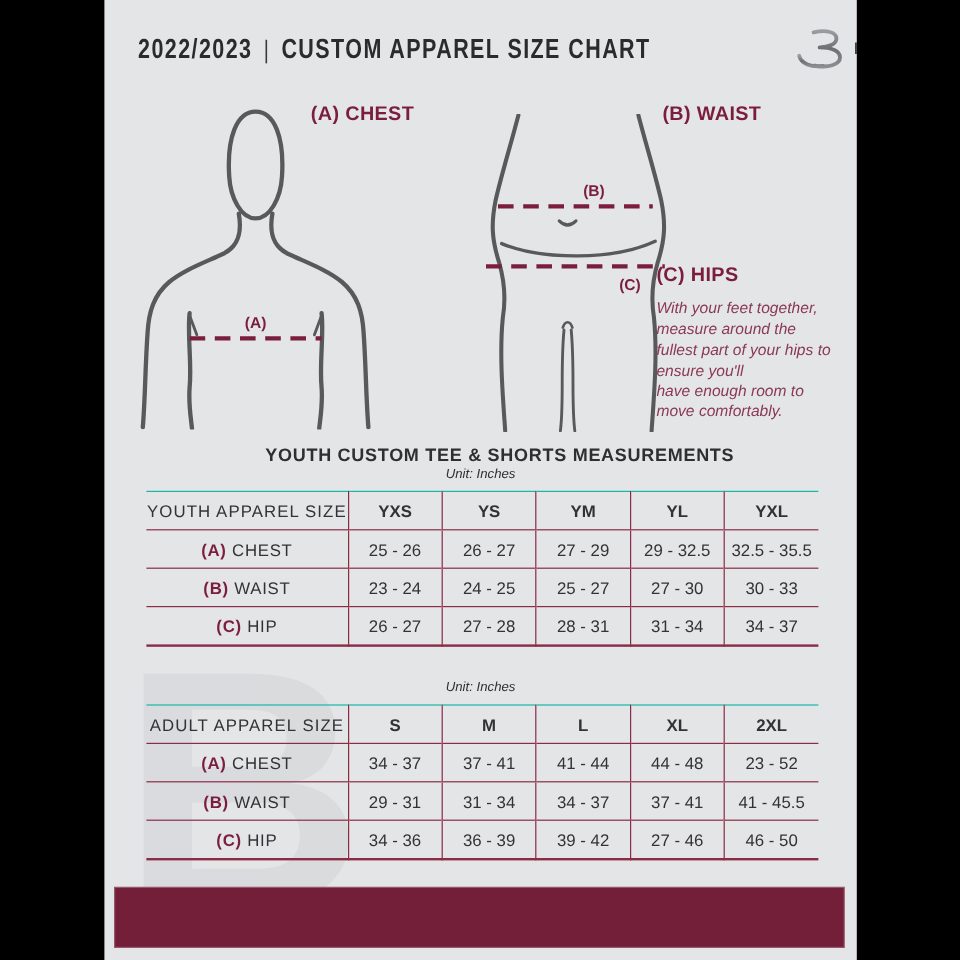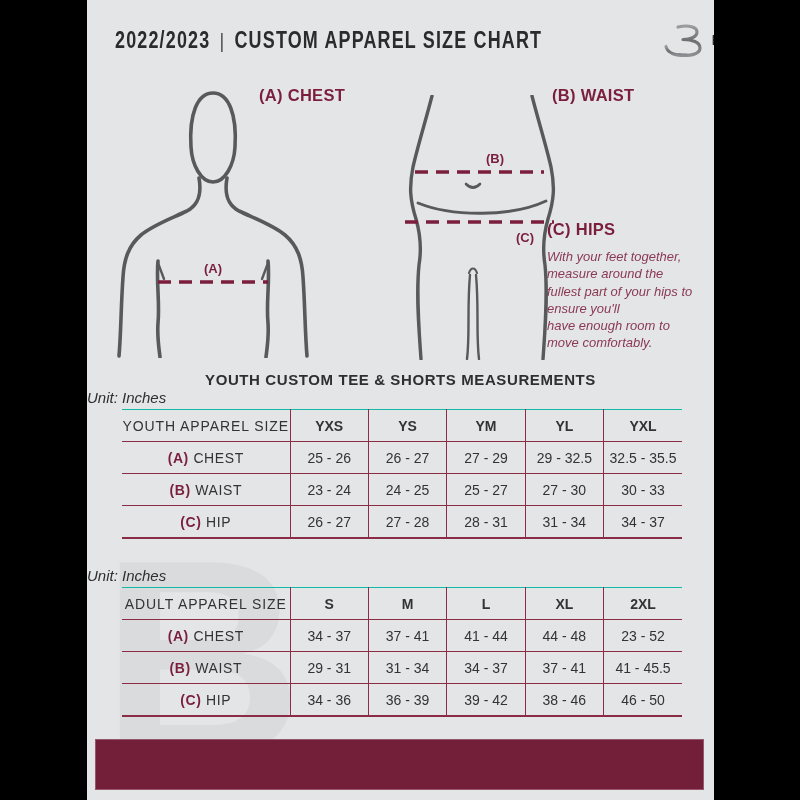--- a/index.html
+++ b/index.html
@@ -21,24 +21,24 @@
   .brand-name{font-weight:700;font-size:14px;letter-spacing:5.5px;color:#2b2b2d;}
 
   
   .fig{position:absolute;z-index:1;}
   .guide-block{position:absolute;z-index:2;}
   .guide-h{font-weight:700;font-size:16.5px;color:#7a1e3c;letter-spacing:0.3px;margin:0 0 9px 0;}
   .guide-p{font-style:italic;font-size:13px;line-height:1.33;color:#8a3952;margin:0;
            white-space:pre-line;font-weight:500;}
 
   
-  .sec-title{position:absolute;left:0;width:627px;text-align:center;font-weight:700;
+  .sec-title{position:absolute;left:16px;width:627px;text-align:center;font-weight:700;
              font-size:15px;color:#2f2f31;letter-spacing:0.6px;z-index:2;}
-  .sec-unit{position:absolute;left:0;width:627px;font-style:italic;
-            font-size:15px;color:#2f2f31;z-index:2;}
+  .sec-unit{position:absolute;left:0;width:627px;text-align:center;font-style:italic;
+            font-size:11px;color:#2f2f31;z-index:2;}
   table.size{position:absolute;left:35px;width:560px;border-collapse:collapse;z-index:2;
              border-top:1px solid #14b8a6;border-bottom:2px solid #8a2c45;}
   table.size td,table.size th{height:31px;padding:0;font-size:14px;color:#333335;
              text-align:center;vertical-align:middle;}
   table.size tr+tr td,table.size tr+tr th{border-top:1.5px solid #8a2c45;}
   td.val,th.val{border-left:1.5px solid #8a2c45;width:14%;}
   th.rowhead{width:30%;text-align:left;padding-left:16px;font-weight:400;
              letter-spacing:0.9px;font-size:13.5px;color:#3b3b3d;}
   th.sizecol{font-weight:700;color:#2e2e30;}
   td.rowlabel{text-align:left;padding-left:16px;font-size:14.5px;letter-spacing:0.6px;}
@@ -188,21 +188,21 @@
         <td class="val">31 - 34</td>
         <td class="val">34 - 37</td>
         <td class="val">37 - 41</td>
         <td class="val">41 - 45.5</td>
       </tr>
       <tr>
         <td class="rowlabel"><span class="mk">(C)</span> <span>HIP</span></td>
         <td class="val">34 - 36</td>
         <td class="val">36 - 39</td>
         <td class="val">39 - 42</td>
-        <td class="val">38 - 46</td>
+        <td class="val">27 - 46</td>
         <td class="val">46 - 50</td>
       </tr>
     </tbody>
       </table>
 
     <div class="footer-bar"></div>
   </div>
 </div>
 
 </body></html>

